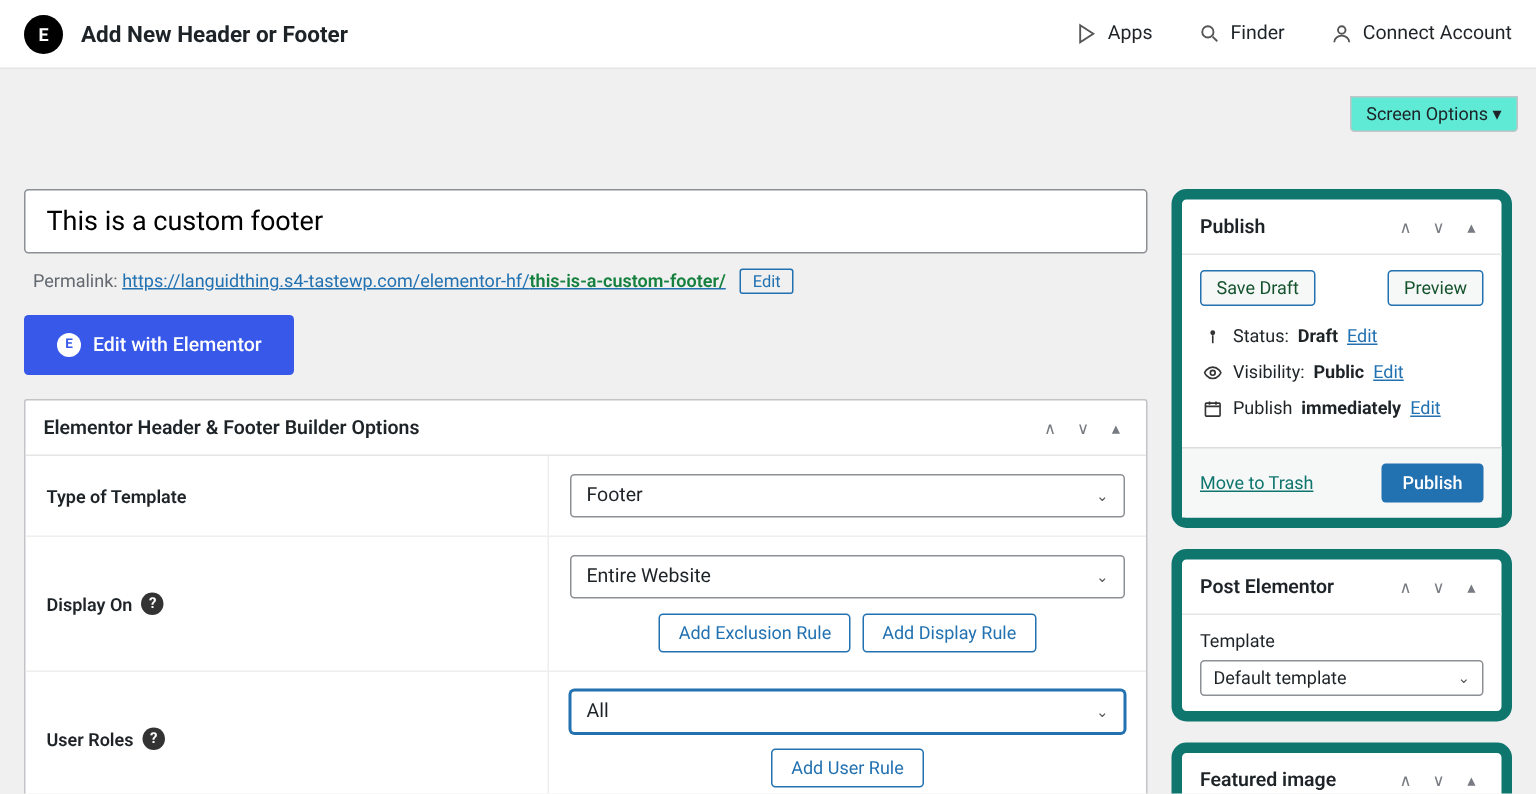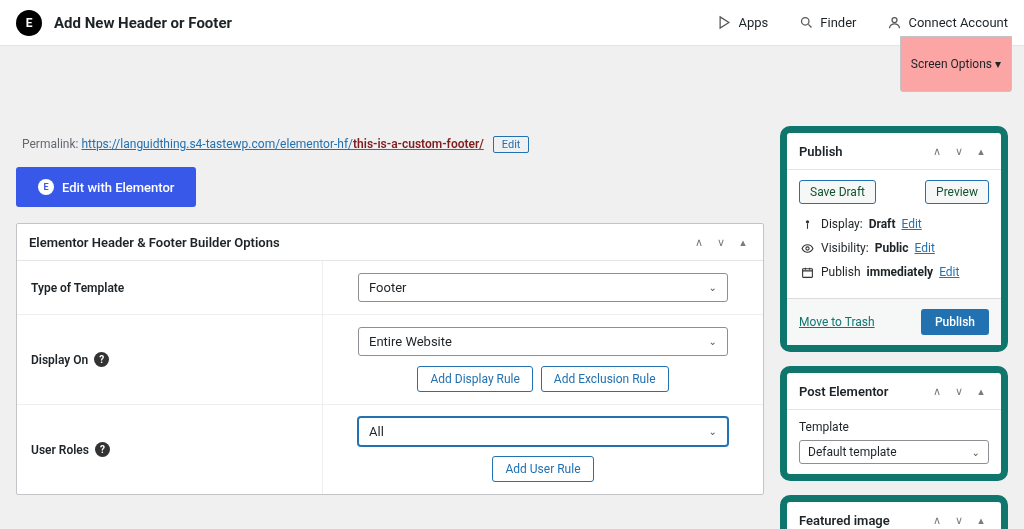--- a/index.html
+++ b/index.html
@@ -4,41 +4,41 @@
 <style>
 *{box-sizing:border-box;margin:0;padding:0;font-family:-apple-system,BlinkMacSystemFont,"Segoe UI",Roboto,sans-serif}
 body{background:#f0f0f1;width:1024px;height:529px;overflow:hidden;color:#1d2327;font-size:13px}
 a{color:#2271b1;text-decoration:underline;cursor:pointer}
 .topbar{background:#fff;height:46px;display:flex;align-items:center;padding:0 16px;border-bottom:1px solid #e5e5e5}
 .logo{width:26px;height:26px;background:#000;border-radius:50%;color:#fff;display:flex;align-items:center;justify-content:center;font-weight:700;font-size:12px;margin-right:12px}
 .top-title{font-weight:700;font-size:15px}
 .top-right{margin-left:auto;display:flex;align-items:center;gap:30px}
 .top-item{display:flex;align-items:center;gap:6px;font-size:13px;color:#1d2327;cursor:pointer}
 .ic{width:16px;height:16px;display:inline-flex;align-items:center;justify-content:center}
-.screen-opts{position:absolute;right:12px;top:36px;background:#fca5a5;border:1px solid #c3c4c7;padding:20px 10px;font-size:12px;cursor:pointer;border-radius:0 0 3px 3px}
+.screen-opts{position:absolute;right:12px;top:64px;background:#5eead4;border:1px solid #c3c4c7;padding:4px 10px;font-size:12px;cursor:pointer;border-radius:0 0 3px 3px}
 .content{display:flex;padding:80px 16px 0 16px;gap:16px}
 .main{flex:1}
 .side{width:228px;display:flex;flex-direction:column;gap:14px}
 .title-input{width:100%;background:#fff;border:1px solid #8c8f94;padding:10px 14px;font-size:18px;border-radius:3px}
 .permalink{margin:10px 0 14px 6px;font-size:12px;color:#646970}
 .permalink a{font-weight:400}
-.perm-slug{font-weight:600;color:#7f1d1d}
+.perm-slug{font-weight:600;color:#15803d}
 .perm-edit{display:inline-block;border:1px solid #2271b1;color:#2271b1;padding:1px 8px;margin-left:6px;font-size:11px;border-radius:2px;text-decoration:none;cursor:pointer}
 .elem-btn{background:#3858e9;color:#fff;border:none;padding:12px 22px;font-size:13px;border-radius:3px;display:inline-flex;align-items:center;gap:8px;cursor:pointer;font-weight:500}
 .elem-btn .eic{width:16px;height:16px;background:#fff;color:#3858e9;border-radius:50%;display:flex;align-items:center;justify-content:center;font-size:9px;font-weight:700}
 .metabox{background:#fff;border:1px solid #c3c4c7;border-radius:2px;margin-top:16px}
 .box{background:#fff;border:7px solid #0f766e;border-radius:10px}
 .box-head{display:flex;align-items:center;justify-content:space-between;padding:10px 12px;border-bottom:1px solid #e5e5e5}
 .box-title{font-weight:600;font-size:13px}
 .box-ctrls{display:flex;gap:6px}
 .ctrl{width:16px;height:16px;color:#787c82;cursor:pointer;display:flex;align-items:center;justify-content:center;font-size:11px}
 .opts-body{padding:0}
 .row{display:flex;border-bottom:1px solid #eee}
 .row:last-child{border-bottom:none}
-.row-label{width:306px;padding:18px 14px;font-weight:600;font-size:12px;display:flex;align-items:center;gap:6px;border-right:1px solid #eee}
+.row-label{width:349px;padding:18px 14px;font-weight:600;font-size:12px;display:flex;align-items:center;gap:6px;border-right:1px solid #eee}
 .row-ctrl{flex:1;padding:12px 14px;display:flex;flex-direction:column;gap:10px;align-items:center}
 .sel{width:370px;border:1px solid #8c8f94;padding:6px 10px;border-radius:3px;font-size:13px;background:#fff;position:relative;display:flex;justify-content:space-between;align-items:center;cursor:pointer}
 .sel.sel-focus{border:1px solid #2271b1;box-shadow:0 0 0 1px #2271b1}
 .caret{font-size:10px;color:#555}
 .outline-btn{border:1px solid #2271b1;color:#2271b1;background:#fff;padding:5px 12px;font-size:12px;border-radius:3px;cursor:pointer}
 .btn-row{display:flex;gap:8px}
 .help{width:15px;height:15px;background:#333;color:#fff;border-radius:50%;display:inline-flex;align-items:center;justify-content:center;font-size:10px;font-weight:700}
 .box-body{padding:10px 12px}
 .pub-top{display:flex;gap:8px;justify-content:space-between;margin-bottom:12px}
 .btn-sec{border:1px solid #2271b1;color:#14532d;background:#f6f7f7;padding:4px 10px;font-size:12px;border-radius:3px;cursor:pointer}
@@ -84,20 +84,21 @@
         </span>
       <span>Connect Account</span>
     </div>
   </div>
 </div>
 
 <div class="screen-opts">Screen Options ▾</div>
 
 <div class="content">
   <div class="main">
+    <input class="title-input" value="This is a custom footer" style="">
     <div class="permalink">
       <span>Permalink:</span>
       <a><span>https://languidthing.s4-tastewp.com/elementor-hf/</span><span class="perm-slug">this-is-a-custom-footer/</span></a>
       <span class="perm-edit">Edit</span>
     </div>
     <button class="elem-btn">
       <span class="eic">E</span>
       <span>Edit with Elementor</span>
     </button>
 
@@ -124,22 +125,22 @@
           <div class="row-label">
             <span>Display On</span>
             <span class="help">?</span>
           </div>
           <div class="row-ctrl">
             <div class="sel">
               <span>Entire Website</span>
               <span class="caret">⌄</span>
             </div>
             <div class="btn-row">
+              <button class="outline-btn">Add Exclusion Rule</button>
               <button class="outline-btn">Add Display Rule</button>
-              <button class="outline-btn">Add Exclusion Rule</button>
             </div>
           </div>
         </div>
         <div class="row">
           <div class="row-label">
             <span>User Roles</span>
             <span class="help">?</span>
           </div>
           <div class="row-ctrl">
             <div class="sel sel-focus">
@@ -169,21 +170,21 @@
           <button class="btn-sec">Save Draft</button>
           <button class="btn-sec">Preview</button>
         </div>
         <div class="pub-line">
           <span class="ic">
               <svg viewBox="0 0 24 24" width="13" height="13" fill="#333">
                 <circle cx="12" cy="7" r="3"></circle>
                 <path d="M11 10h2v10h-2z"></path>
               </svg>
             </span>
-          <span>Display:</span>
+          <span>Status:</span>
           <b>Draft</b>
           <a>Edit</a>
         </div>
         <div class="pub-line">
           <span class="ic">
               <svg viewBox="0 0 24 24" width="13" height="13" fill="none" stroke="#333" stroke-width="2">
                 <path d="M2 12s3-7 10-7 10 7 10 7-3 7-10 7S2 12 2 12z"></path>
                 <circle cx="12" cy="12" r="3"></circle>
               </svg>
             </span>

